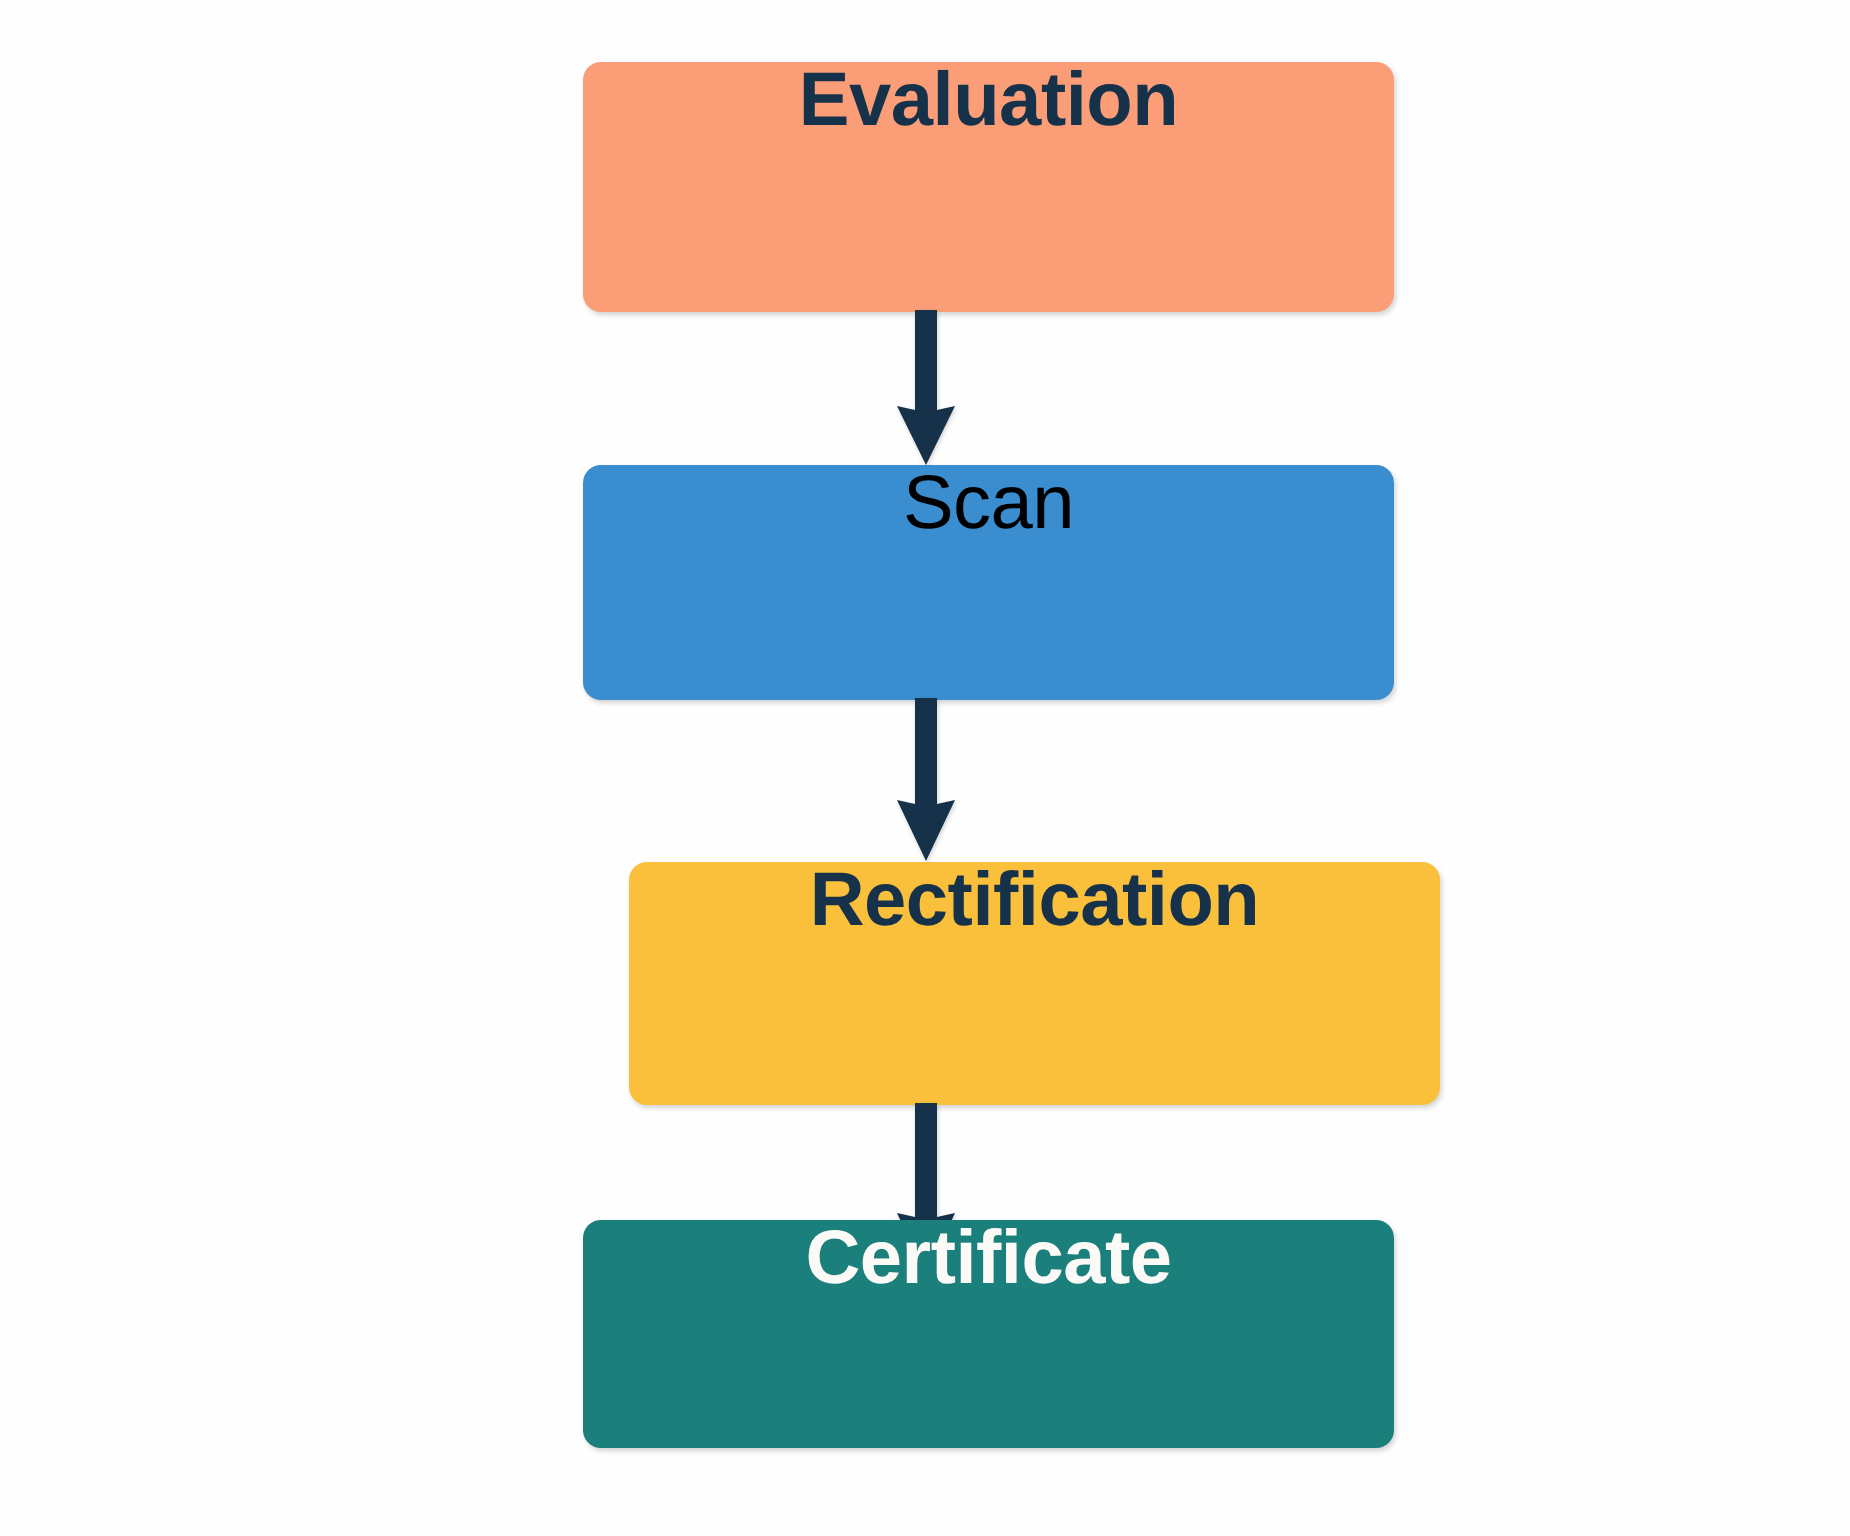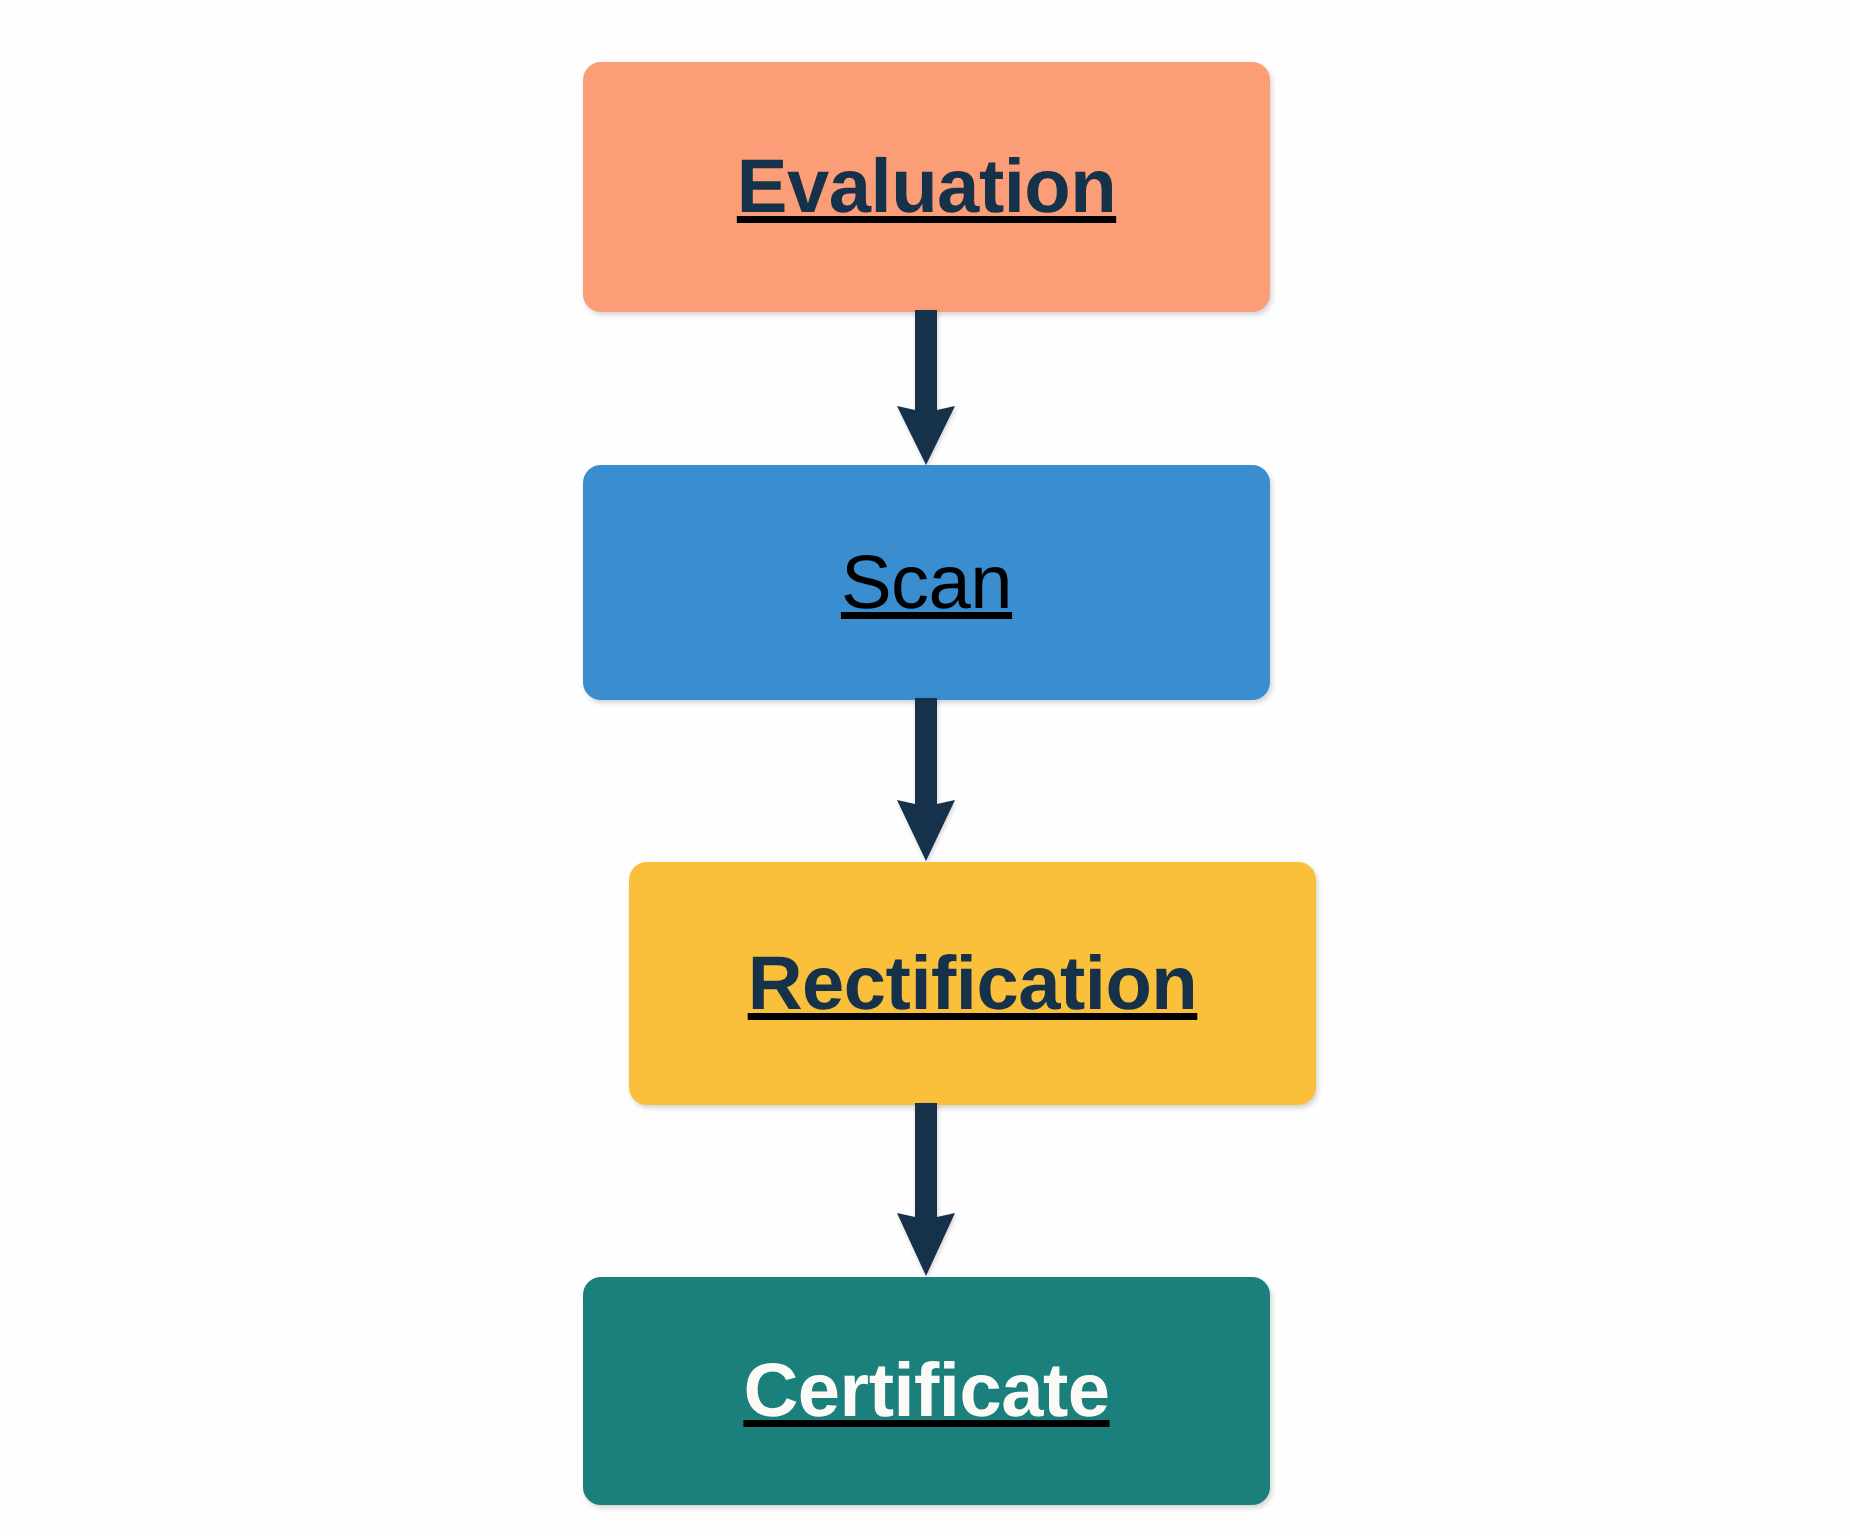--- a/index.html
+++ b/index.html
@@ -19,29 +19,27 @@
     position: relative;
     width: 1850px;
     height: 1536px;
     background: #fefefe;
   }
 
   
   .node {
     position: absolute;
     left: 583px;
-    width: 687px;
+    width: 811px;
     border-radius: 18px;
     display: flex;
-    align-items: center;
     justify-content: center;
     box-sizing: border-box;
     box-shadow: 2px 3px 5px rgba(0, 0, 0, 0.17);
     user-select: none;
-    text-decoration: underline;
   }
 
   .node-label {
     font-size: 76px;
     font-weight: 700;
     letter-spacing: -0.5px;
     line-height: 1;
     white-space: nowrap;
     text-rendering: geometricPrecision;
   }
@@ -76,21 +74,21 @@
     background: #fac03c;
     margin-left: 46px;
   }
   #node-rectification .node-label {
     color: #16314a;
     text-shadow: 0.5px 0.5px 0 rgba(250, 192, 60, 0.9);
   }
 
   
   #node-certificate {
-    top: 1277px;
+    top: 1220px;
     height: 228px;
     background: #1b7f7b;
   }
   #node-certificate .node-label {
     color: #fbfaf6;
     text-shadow: 0.5px 0.5px 0 rgba(27, 127, 123, 0.9);
   }
 
   
   .connector {

